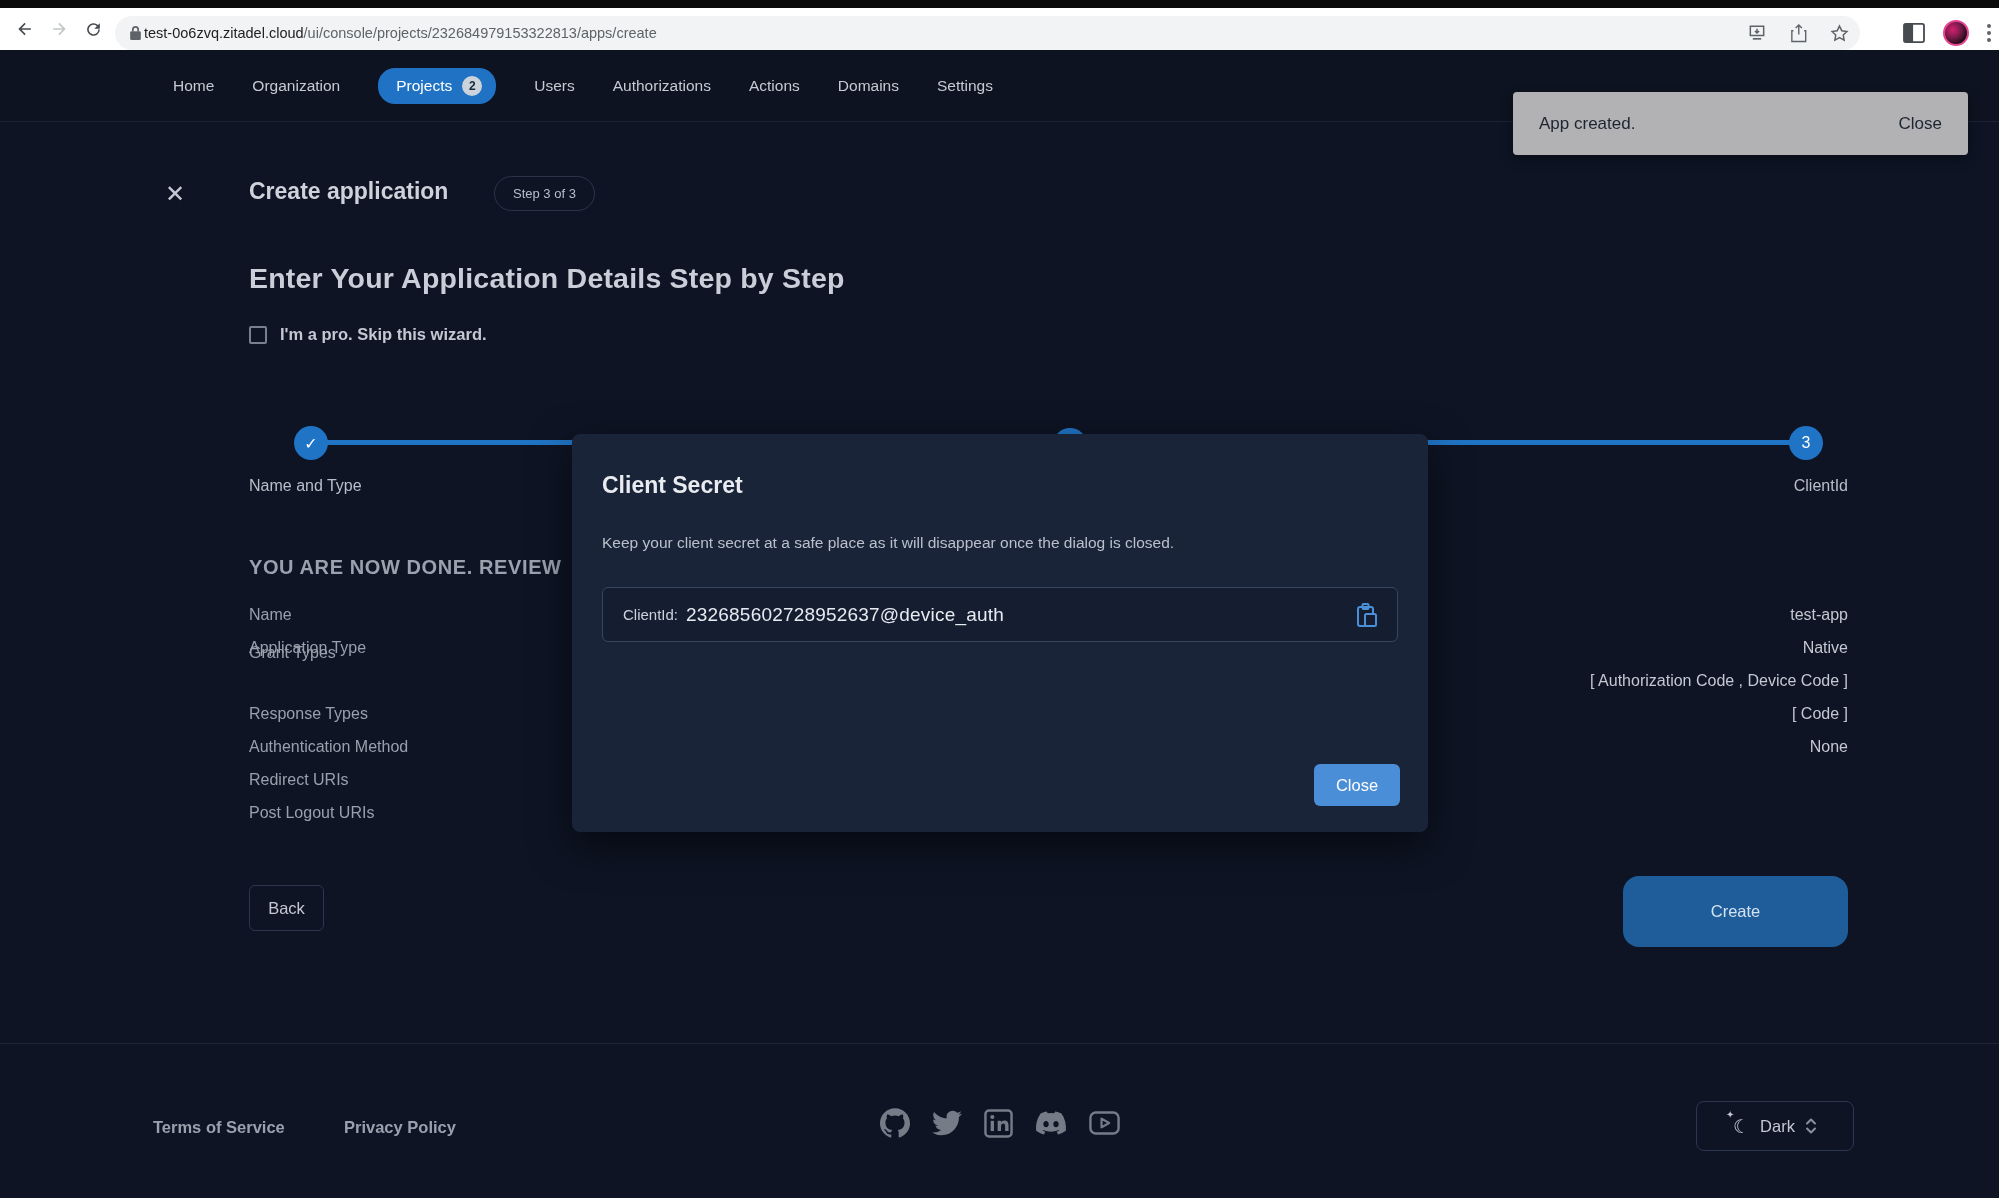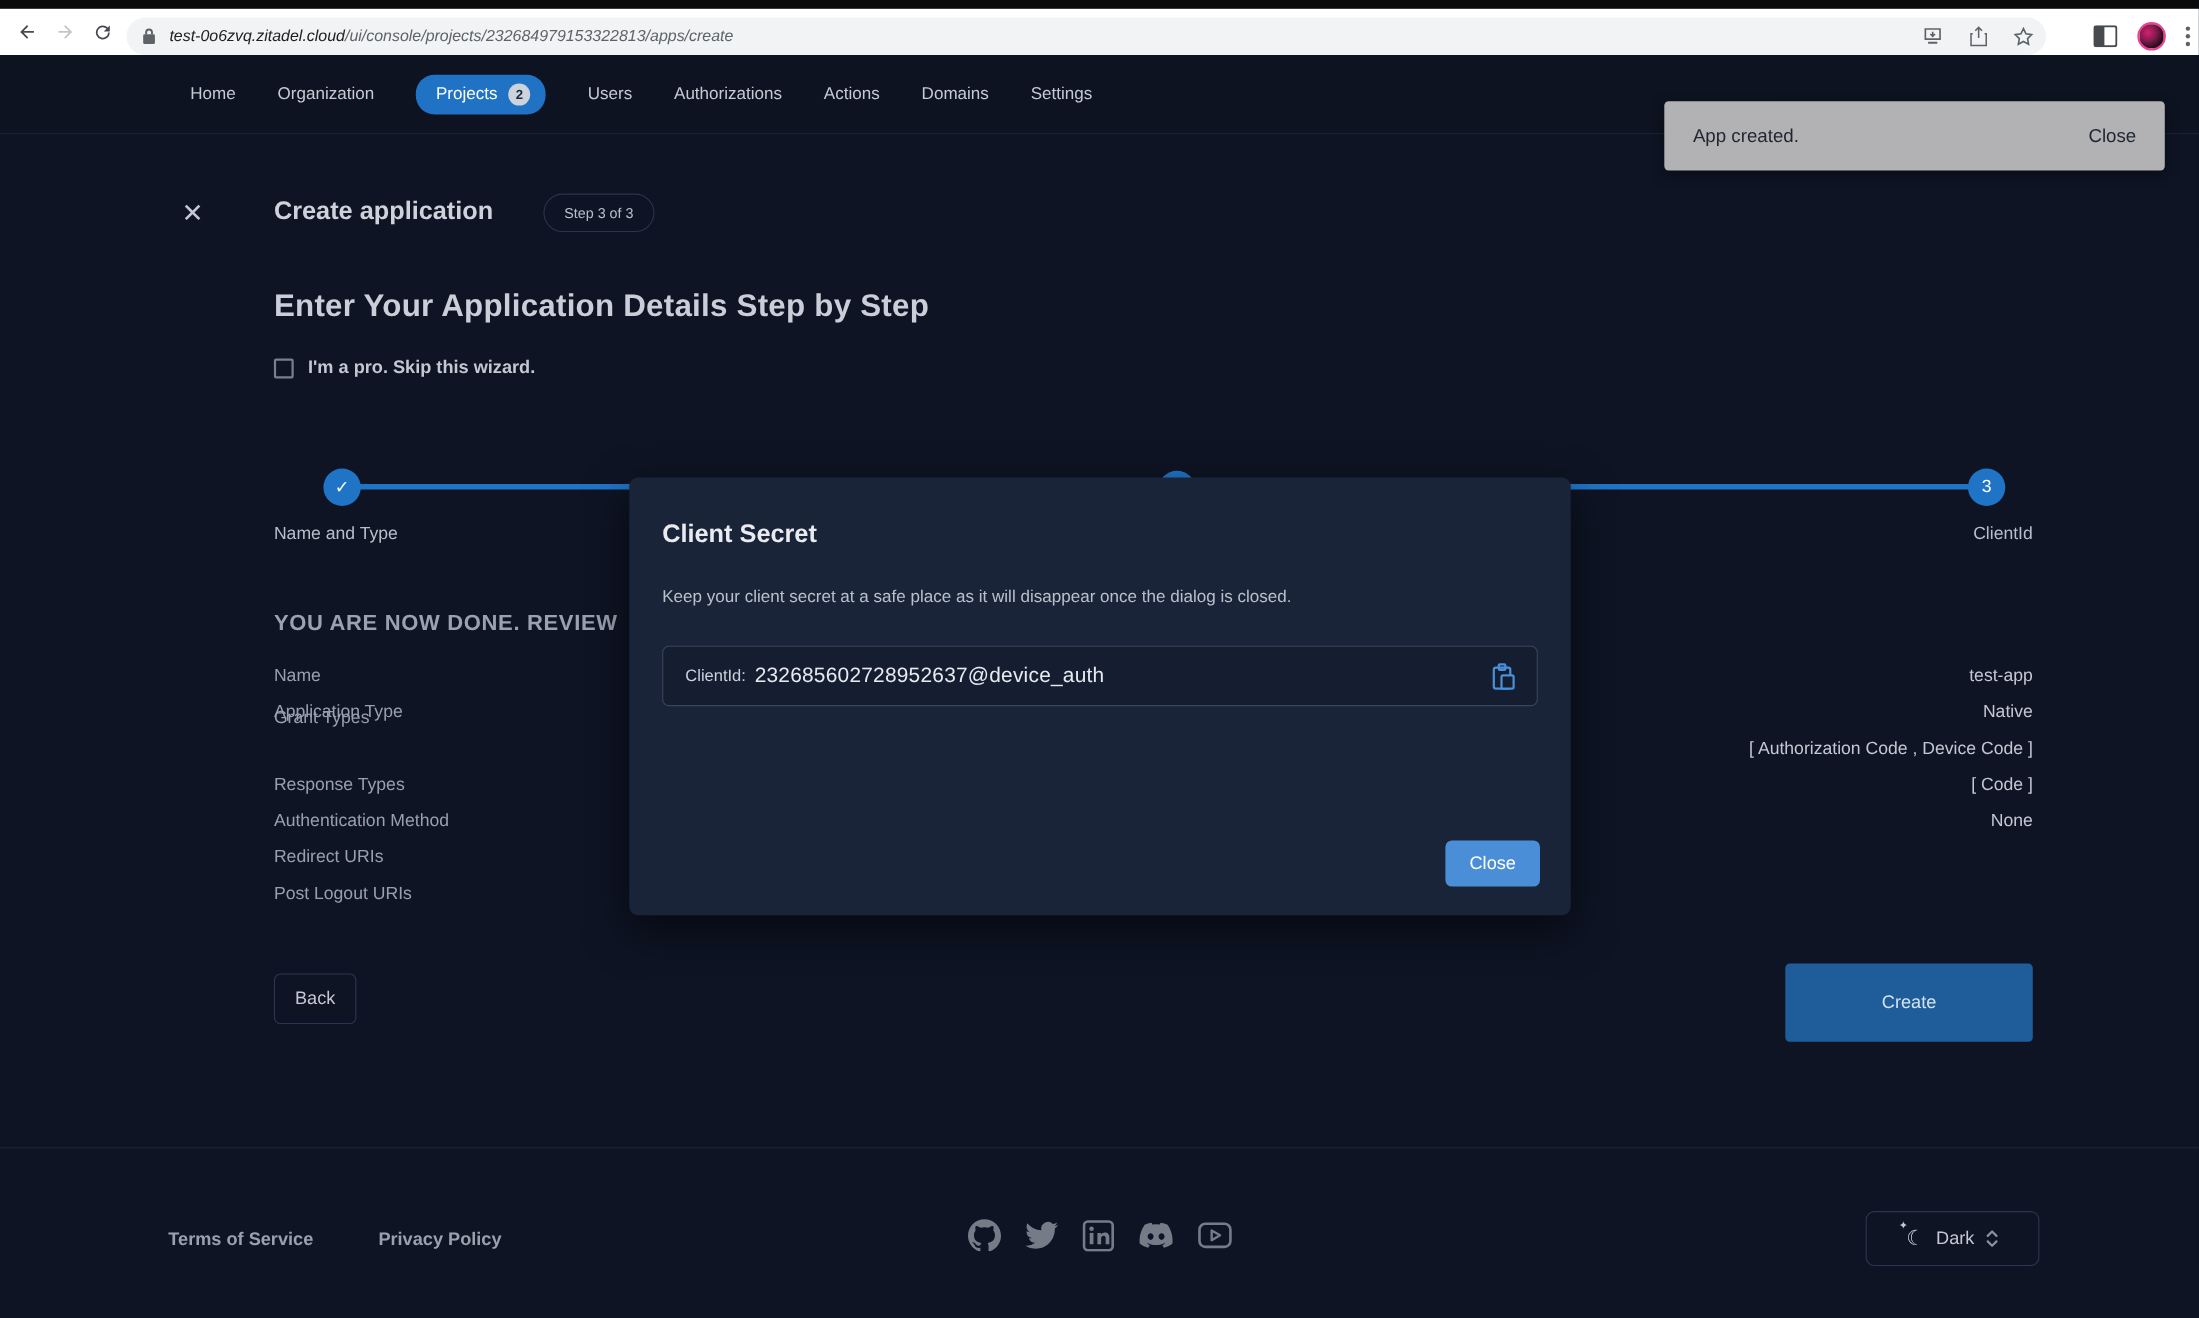--- a/index.html
+++ b/index.html
@@ -8,21 +8,21 @@
   .abs { position:absolute; }
   #stage { position:relative; width:1999px; height:1198px; background:#0e1424; }
 
   
   #tabstrip { left:0; top:0; width:1999px; height:8px; background:#0a0a0a; }
   #toolbar { left:0; top:8px; width:1999px; height:42px; background:#ffffff;
     display:flex; align-items:center; }
   .navbtn { width:34px; height:34px; display:flex; align-items:center; justify-content:center; }
   #omnibox { position:absolute; left:115px; top:8px; width:1745px; height:34px;
     background:#f1f3f4; border-radius:17px; display:flex; align-items:center; padding:0 14px; }
-  #url { font-size:14.5px; color:#202124; margin-left:12px; white-space:nowrap;font-style:italic; }
+  #url { font-size:14.5px; color:#202124; margin-left:2px; white-space:nowrap; }
   #url .path { color:#5f6368; }
   .omni-icons { position:absolute; right:10px; top:0; height:34px; display:flex; align-items:center; gap:22px; }
   .chrome-right { position:absolute; right:8px; top:8px; height:34px; display:flex; align-items:center; gap:18px; }
   #avatar { width:26px; height:26px; border-radius:50%;
     background:radial-gradient(circle at 35% 35%, #d4206f 0%, #7a1b4a 40%, #1a0c14 75%); border:2px solid #e84393; }
   .kebab { display:flex; flex-direction:column; gap:3px; }
   .kebab i { width:4px; height:4px; border-radius:50%; background:#5f6368; }
 
   
   #appnav { left:0; top:50px; width:1999px; height:72px; background:#0d1320;
@@ -80,21 +80,21 @@
     border-radius:4px; display:flex; align-items:center; }
   #info-box .txt { flex:1; text-align:center; font-size:15.5px; font-weight:600; color:#e0e4eb; padding-right:40px; }
   #info-ic { margin-left:14px; }
   #dlg-close { position:absolute; right:28px; bottom:26px; width:86px; height:42px; background:#4a8ed8;
     border:none; border-radius:6px; color:#fff; font-size:16.5px; font-family:inherit; cursor:pointer; }
 
   
   #back-btn { left:249px; top:885px; width:75px; height:46px; background:transparent;
     border:1px solid #2c3650; border-radius:6px; color:#c3c8d2; font-size:16.5px; font-family:inherit; cursor:pointer; }
   #create-btn { left:1623px; top:876px; width:225px; height:71px; background:#1e5d99; border:none;
-    border-radius:4px; color:#d3e2f0; font-size:16.5px; font-family:inherit; cursor:pointer; }
+    border-radius:16px; color:#d3e2f0; font-size:16.5px; font-family:inherit; cursor:pointer; }
 
   
   #footer-divider { left:0; top:1043px; width:1999px; height:1px; background:#1e2635; }
   .foot-link { top:1118px; font-size:16.5px; font-weight:600; color:#9aa1ad; cursor:pointer; }
   #social { left:880px; top:1108px; display:flex; align-items:center; gap:22px; }
   #social svg { display:block; cursor:pointer; }
   #theme-sel { left:1696px; top:1101px; width:158px; height:50px; border:1px solid #2c3650; border-radius:8px;
     display:flex; align-items:center; justify-content:center; gap:10px; cursor:pointer; }
   #theme-sel .moon { font-size:19px; color:#c3c8d2; position:relative; }
   #theme-sel .spark { position:absolute; top:-6px; left:-7px; font-size:10px; color:#c3c8d2; }

